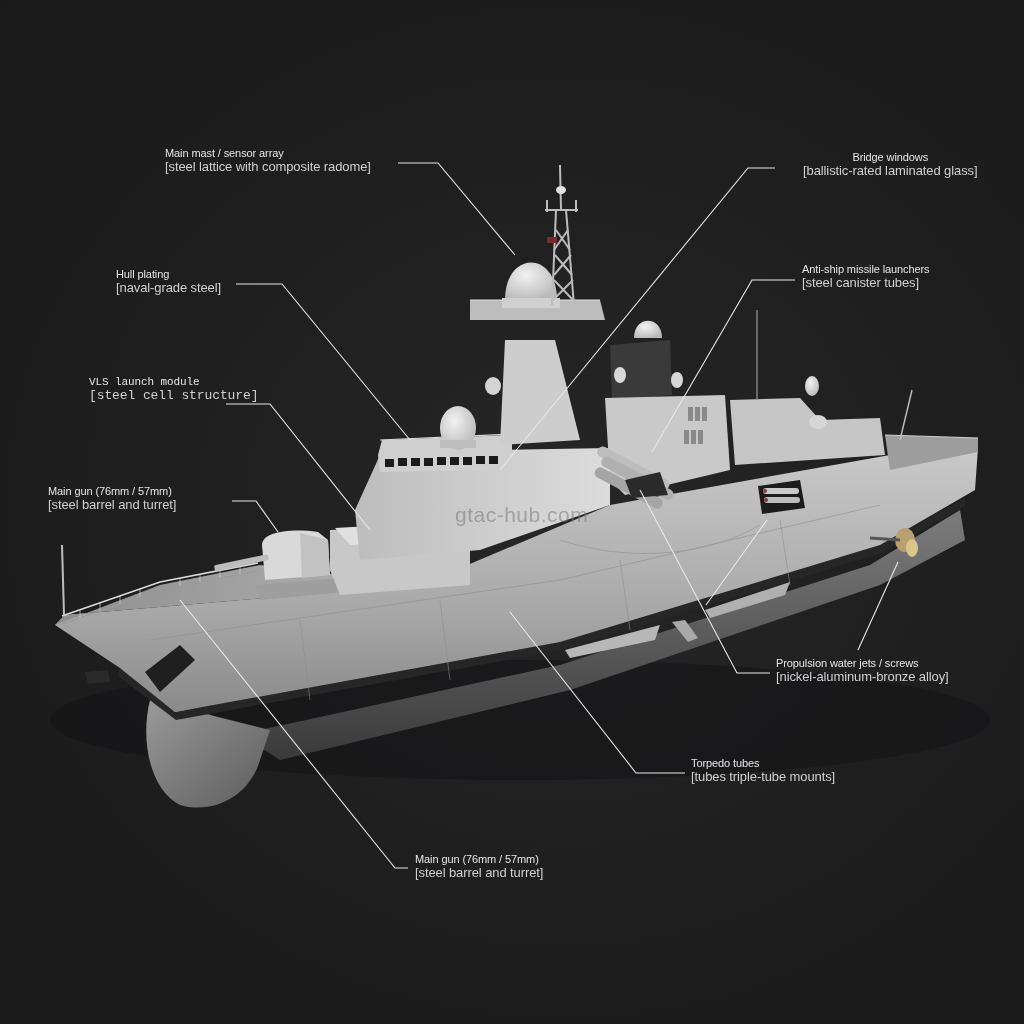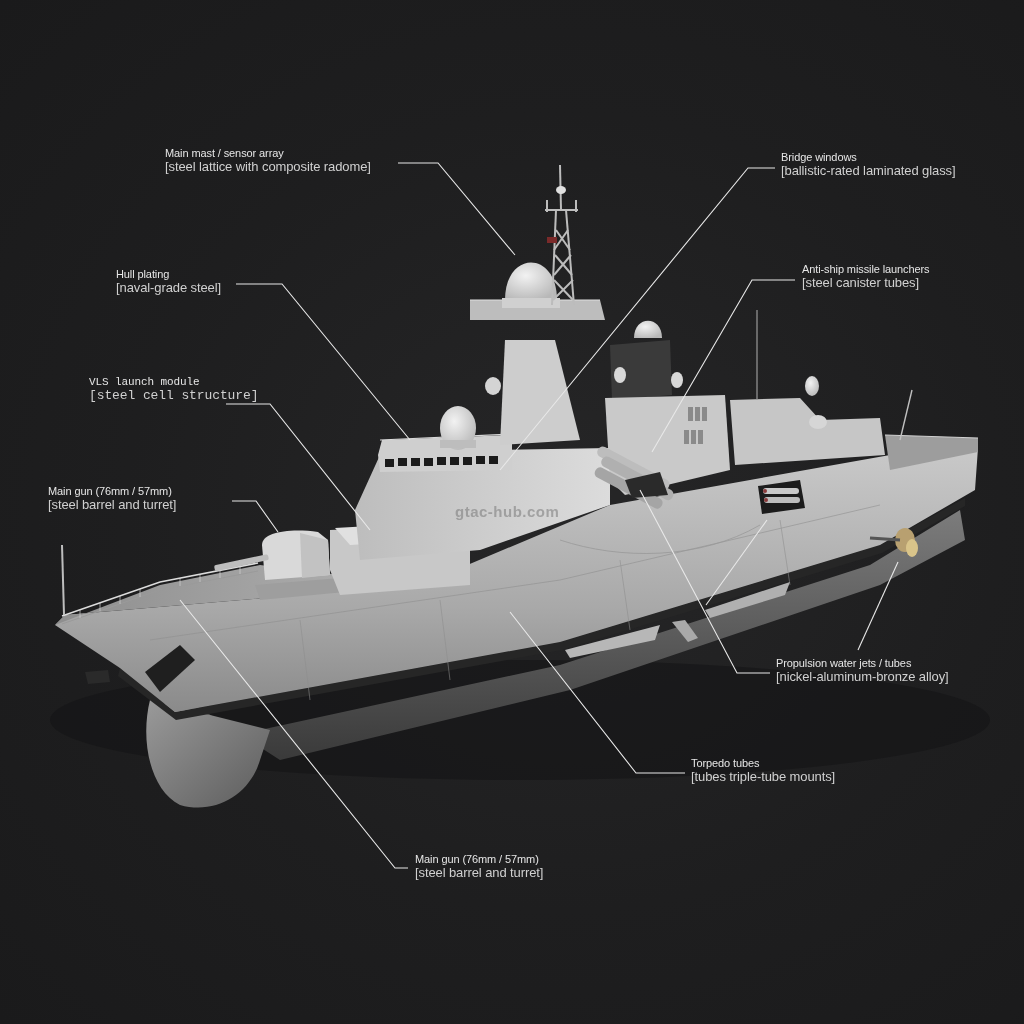--- a/index.html
+++ b/index.html
@@ -5,22 +5,22 @@
   html,body{margin:0;padding:0;}
   body{width:1024px;height:1024px;background:#1d1d1e;overflow:hidden;position:relative;
        font-family:"Liberation Sans","DejaVu Sans",sans-serif;}
   #stage{position:absolute;left:0;top:0;width:1024px;height:1024px;
          background:radial-gradient(ellipse at 55% 50%,#262627 0%,#1e1e1f 55%,#1a1a1b 100%);}
   svg.ship{position:absolute;left:0;top:0;}
   svg.leaders{position:absolute;left:0;top:0;pointer-events:none;}
   .callout{position:absolute;color:#e6e6e6;line-height:1.15;white-space:nowrap;}
   .callout .title{font-size:11px;display:block;letter-spacing:-0.1px;}
   .callout .sub{font-size:13px;display:block;color:#d0d0d0;letter-spacing:-0.1px;}
-  .watermark{position:absolute;left:455px;top:503px;font-size:15px;color:rgba(120,120,120,0.55);
-             letter-spacing:0.5px;font-weight:bold;}
+  .watermark{position:absolute;left:455px;top:503px;font-size:21px;color:rgba(120,120,120,0.55);
+             letter-spacing:0.5px;}
 </style>
 </head>
 <body>
 
 <div id="stage">
 
   <svg class="ship" width="1024" height="1024" viewBox="0 0 1024 1024">
     <defs>
       <linearGradient id="hullSide" x1="0" y1="0" x2="0" y2="1">
         <stop offset="0" stop-color="#c9c9c9"></stop>
@@ -216,21 +216,21 @@
     </g>
   </svg>
 
   <div class="watermark">gtac-hub.com</div>
 
   <div class="callout" style="left:165px;top:147px;">
     <span class="title">Main mast / sensor array</span>
     <span class="sub">[steel lattice with composite radome]</span>
   </div>
 
-  <div class="callout" style="left:781px;top:151px;">
+  <div class="callout" style="left:803px;top:151px;text-align:center;">
     <span class="title">Bridge windows</span>
     <span class="sub">[ballistic-rated laminated glass]</span>
   </div>
 
   <div class="callout" style="left:116px;top:268px;">
     <span class="title">Hull plating</span>
     <span class="sub">[naval-grade steel]</span>
   </div>
 
   <div class="callout" style="left:802px;top:263px;">
@@ -242,21 +242,21 @@
     <span class="title">VLS launch module</span>
     <span class="sub">[steel cell structure]</span>
   </div>
 
   <div class="callout" style="left:48px;top:485px;">
     <span class="title">Main gun (76mm / 57mm)</span>
     <span class="sub">[steel barrel and turret]</span>
   </div>
 
   <div class="callout" style="left:776px;top:657px;">
-    <span class="title">Propulsion water jets / tubes</span>
+    <span class="title">Propulsion water jets / screws</span>
     <span class="sub">[nickel-aluminum-bronze alloy]</span>
   </div>
 
   <div class="callout" style="left:691px;top:757px;">
     <span class="title">Torpedo tubes</span>
     <span class="sub">[tubes triple-tube mounts]</span>
   </div>
 
   <div class="callout" style="left:415px;top:853px;">
     <span class="title">Main gun (76mm / 57mm)</span>

